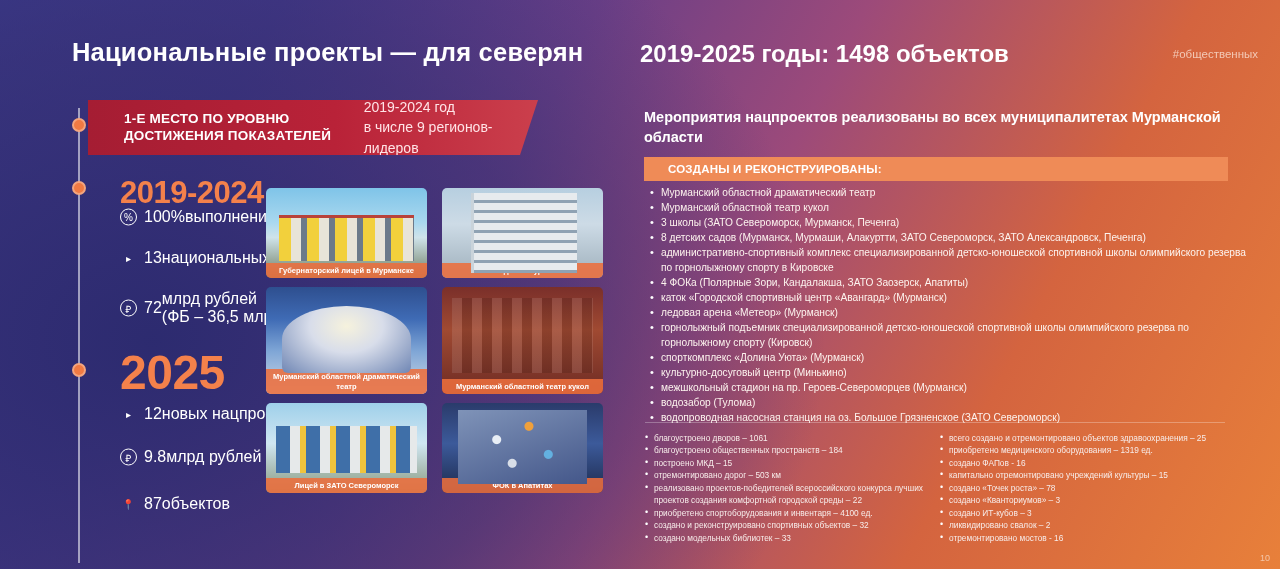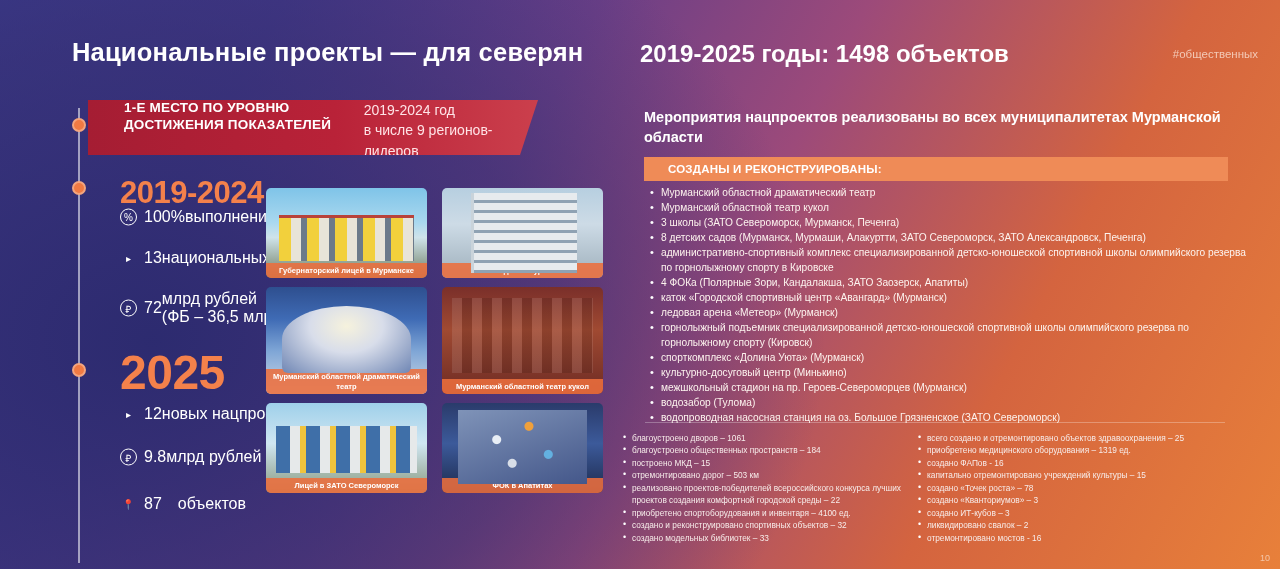--- a/index.html
+++ b/index.html
@@ -53,21 +53,21 @@
     border: 2px solid #f3a57e;
   }
   .dot-1 { top: 118px; }
   .dot-2 { top: 181px; }
   .dot-3 { top: 363px; }
 
   .ribbon {
     position: absolute; left: 88px; top: 100px;
     width: 450px; height: 55px;
     background: linear-gradient(90deg, #a51d33 0%, #b92238 55%, #cb3f4c 100%);
-    display: flex; align-items: flex-start;
+    display: flex; align-items: center;
     padding-left: 36px;
     clip-path: polygon(0 0, 100% 0, 96% 100%, 0 100%);
   }
   .ribbon-title {
     font-size: 13.5px; font-weight: bold; line-height: 1.25;
     text-transform: uppercase; letter-spacing: 0.2px;
     width: 240px;
   }
   .ribbon-sub {
     font-size: 14px; line-height: 1.45; color: #ffe3e6;
@@ -194,21 +194,21 @@
   }
   .bullets li::before {
     content: "•"; position: absolute; left: 0; top: -1px; color: #fff; font-size: 11px;
   }
 
   .divider {
     position: absolute; left: 645px; top: 422px; width: 580px; height: 1px;
     background: rgba(255,255,255,0.28);
   }
   .sub-cols {
-    position: absolute; left: 623px; top: 432px; width: 600px;
+    position: absolute; left: 645px; top: 432px; width: 600px;
     display: flex; 
   }
   .sub-col { width: 295px; }
   .sub-col li {
     list-style: none;
     font-size: 8.3px; line-height: 1.5; color: #f7ecea;
     padding-left: 9px; position: relative;
   }
   .sub-col li::before {
     content: "•"; position: absolute; left: 0; top: -1px; color: #fff; font-size: 9px;
@@ -285,21 +285,21 @@
     <div class="stat-wrap s-98">
       <span class="stat-icon circ">₽</span>
       <div style="display:flex;align-items:center;">
         <span class="num big">9.8</span>
         <span class="lbl">млрд рублей</span>
       </div>
     </div>
 
     <div class="stat-wrap s-87">
       <span class="stat-icon">📍</span>
-      <div style="display:flex;align-items:center;gap:16px;">
+      <div style="display:flex;align-items:center;">
         <span class="num big">87</span>
         <span class="lbl">объектов</span>
       </div>
     </div>
 
     <div class="photos">
       <div class="photo ph-school">
         <div class="cap">Губернаторский лицей в Мурманске</div>
       </div>
       <div class="photo ph-house">

